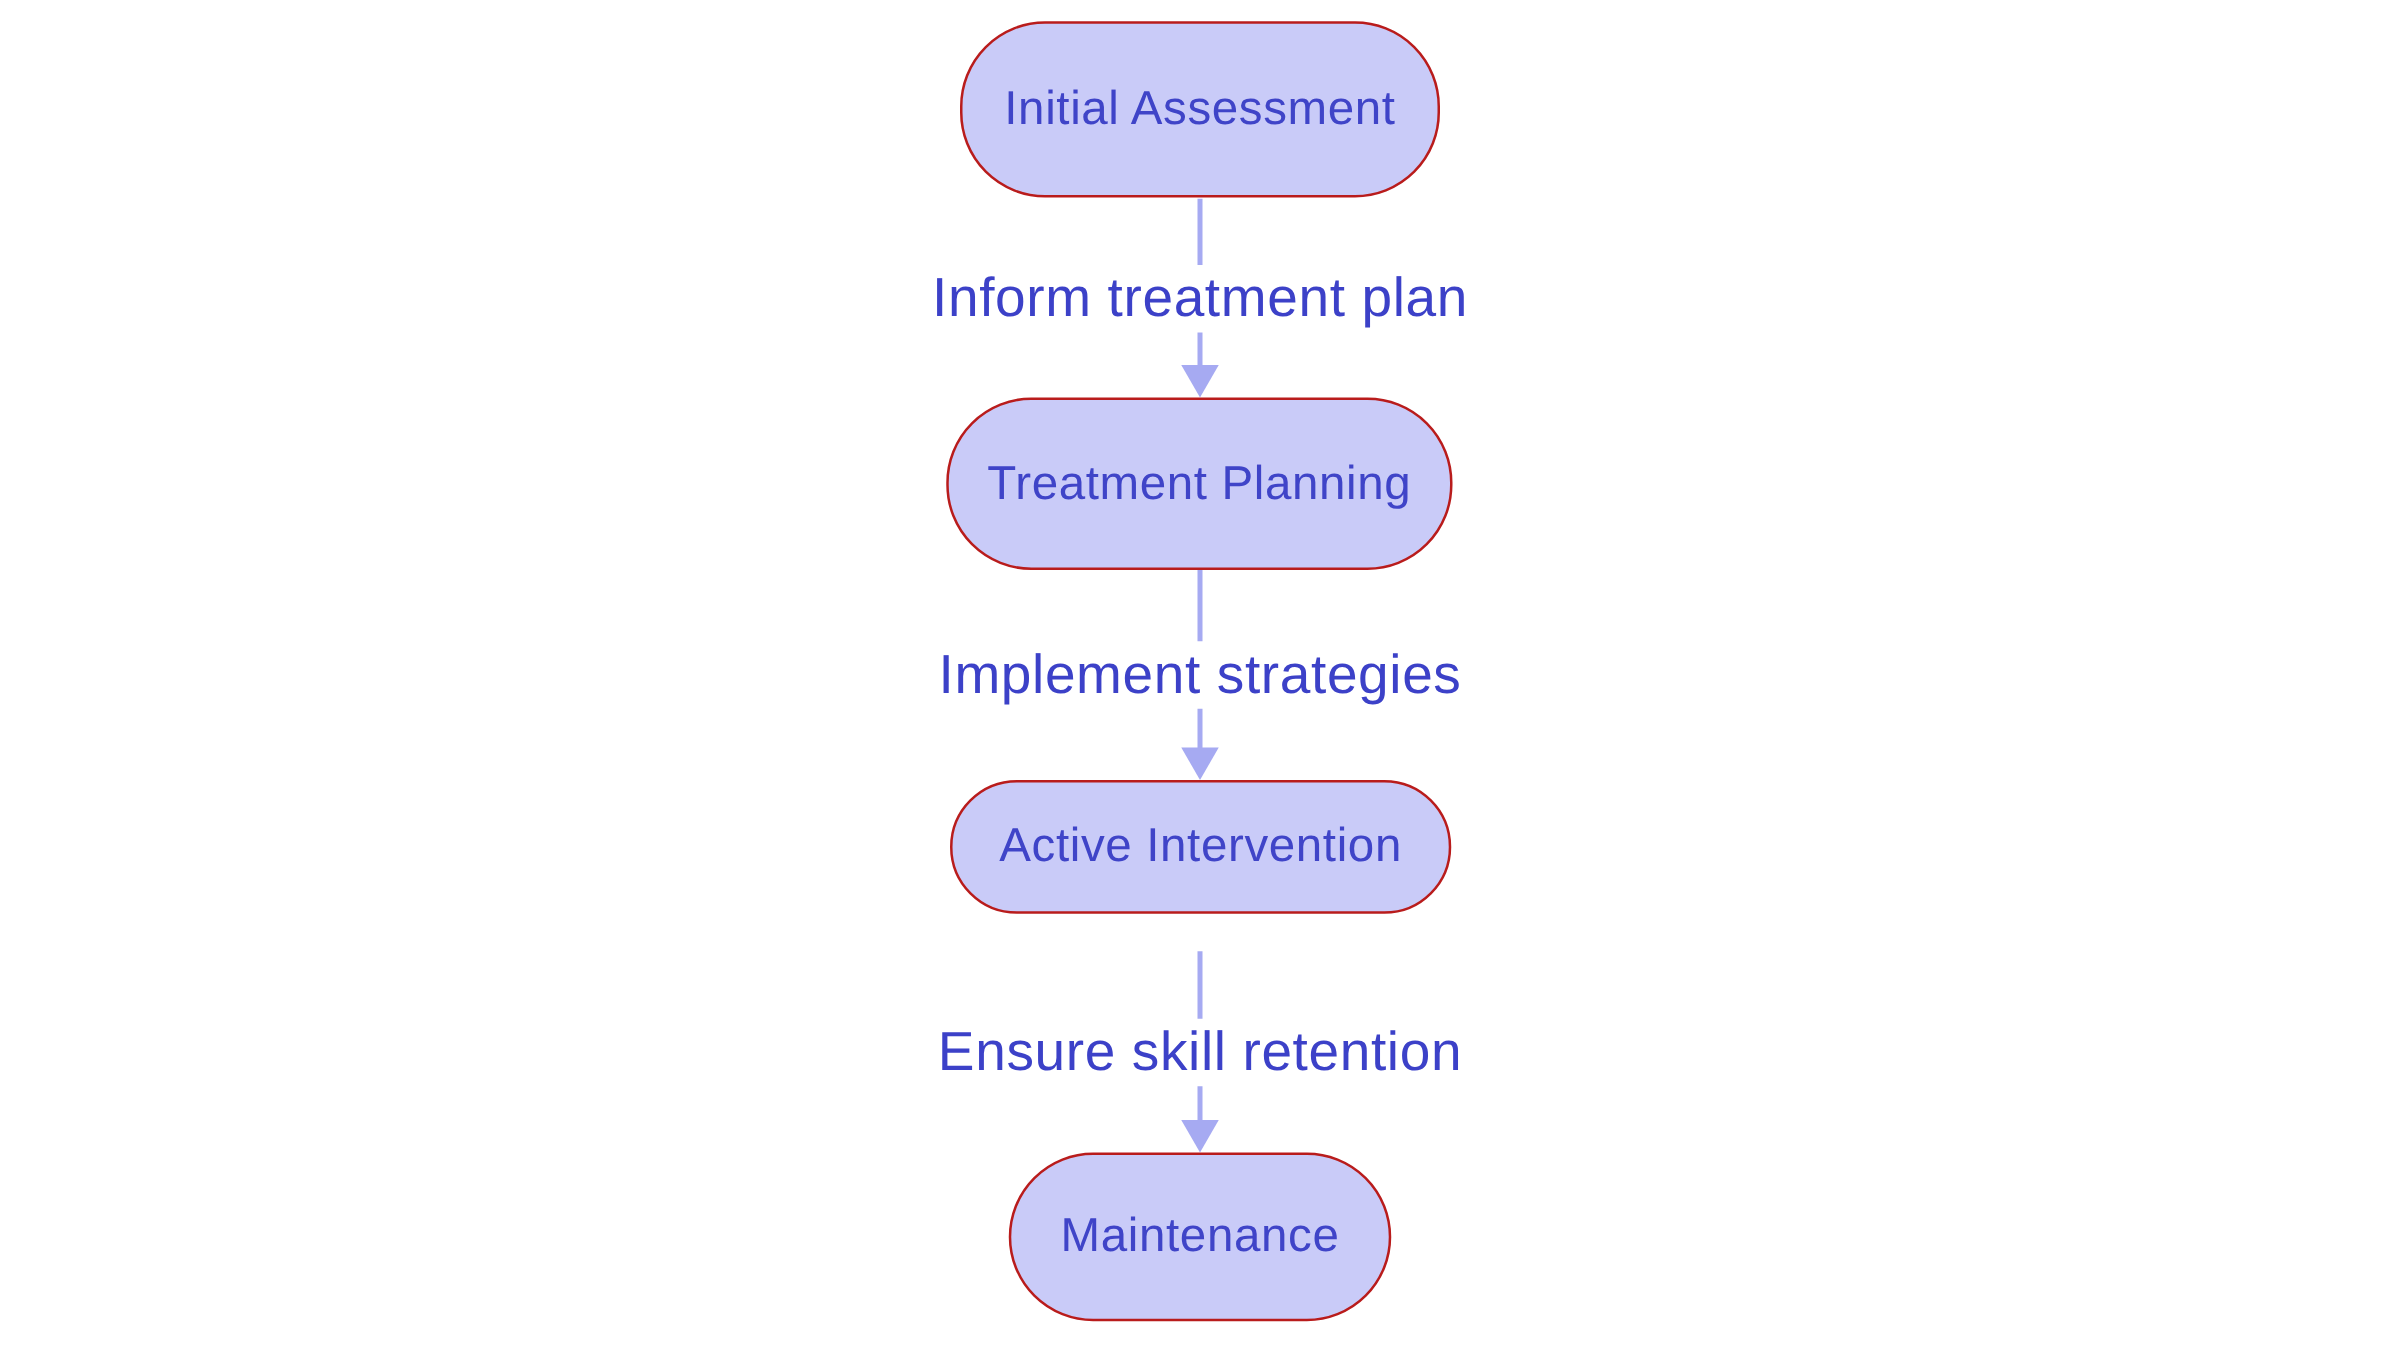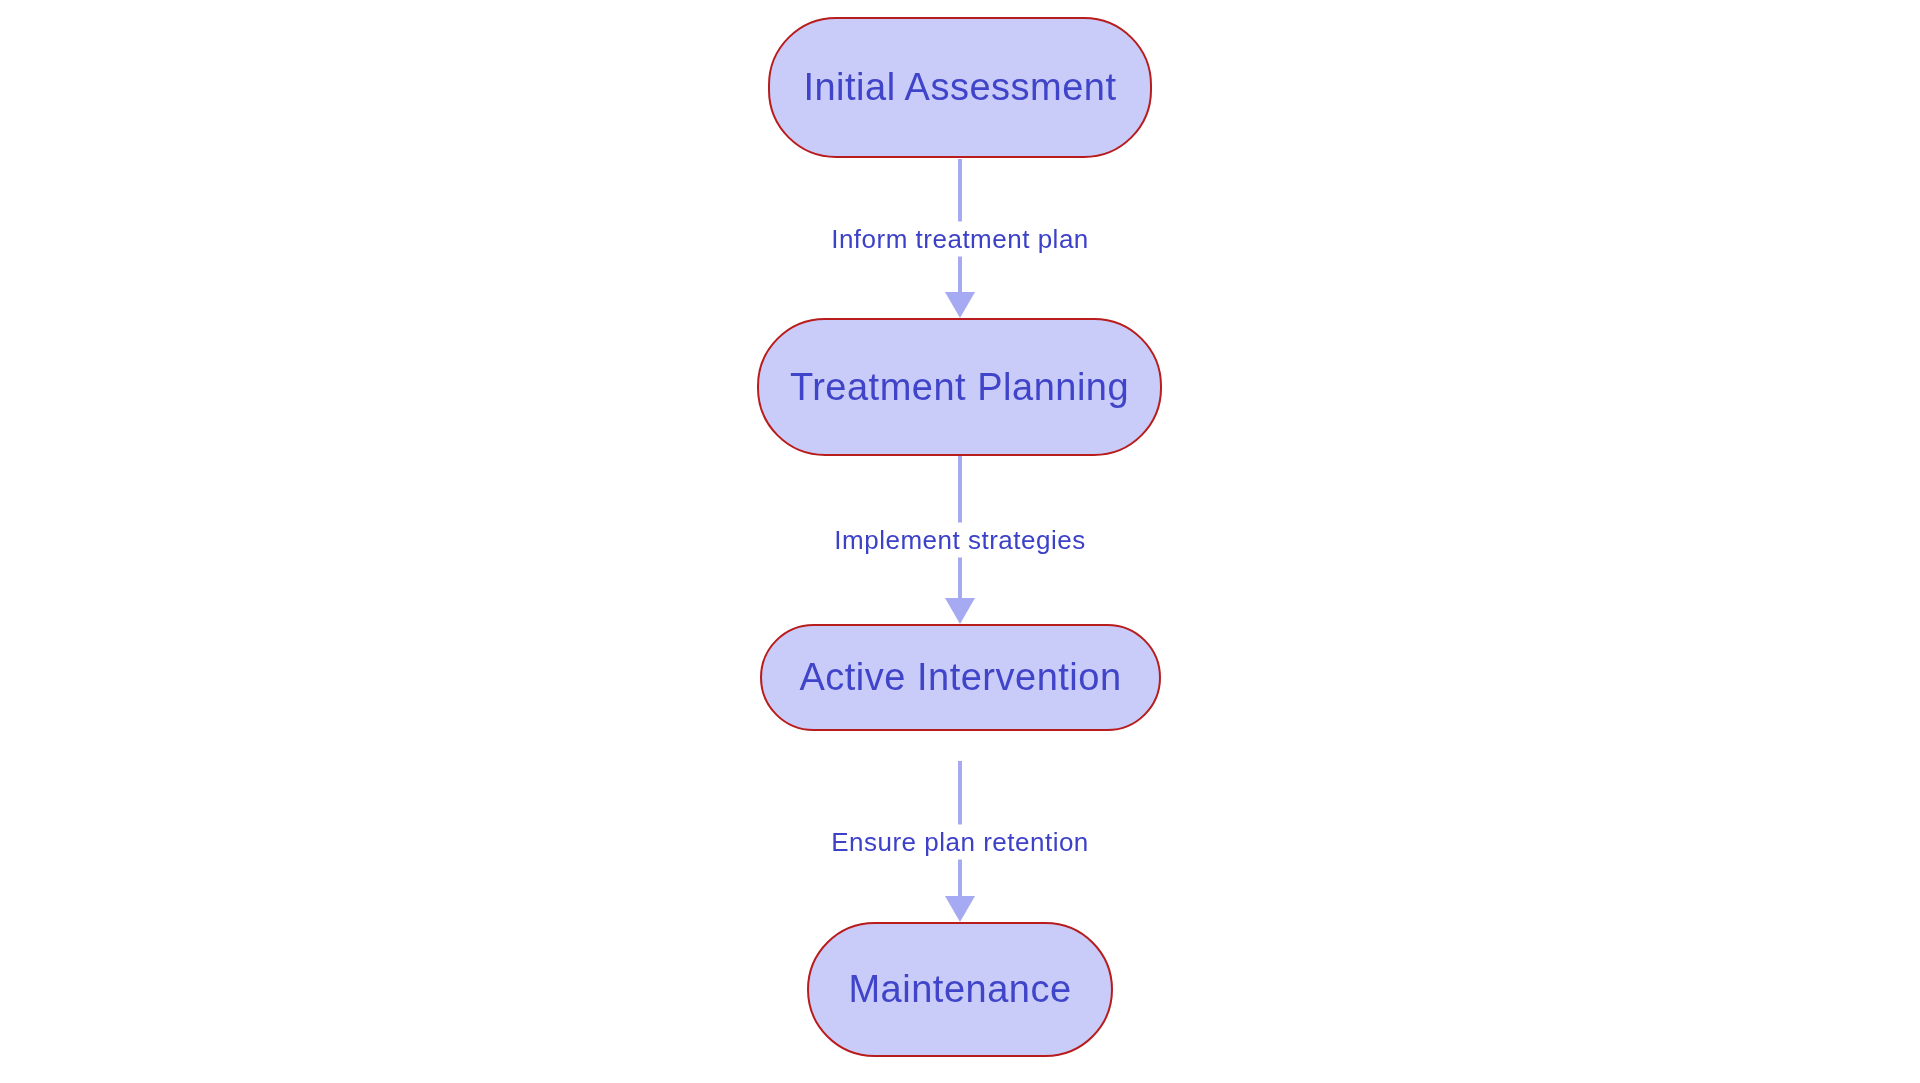--- a/index.html
+++ b/index.html
@@ -54,21 +54,21 @@
     border-right: 15px solid transparent;
     border-top: 26px solid #a6aaf2;
   }
   .edge-label {
     position: absolute;
     left: 50%;
     top: 50%;
     transform: translate(-50%, -50%);
     background: #ffffff;
     color: #3c41c8;
-    font-size: 26px;
+    font-size: 44px;
     letter-spacing: 0.5px;
     white-space: nowrap;
     padding: 2px 10px;
   }
   
   #node-0 { left: 768px; top: 17px;  width: 384px; height: 141px; }
   #node-1 { left: 757px; top: 318px; width: 405px; height: 138px; }
   #node-2 { left: 760px; top: 624px; width: 401px; height: 107px; }
   #node-3 { left: 807px; top: 922px; width: 306px; height: 135px; }
   #edge-0 { top: 159px; height: 159px; }
@@ -88,21 +88,21 @@
 
   <div class="edge" id="edge-1">
     <div class="edge-line"></div>
     <div class="edge-arrowhead"></div>
     <div class="edge-label">Implement strategies</div>
   </div>
 
   <div class="edge" id="edge-2">
     <div class="edge-line"></div>
     <div class="edge-arrowhead"></div>
-    <div class="edge-label">Ensure plan retention</div>
+    <div class="edge-label">Ensure skill retention</div>
   </div>
 
   <div class="node" id="node-0">
     <span class="node-label">Initial Assessment</span>
   </div>
 
   <div class="node" id="node-1">
     <span class="node-label">Treatment Planning</span>
   </div>
 

